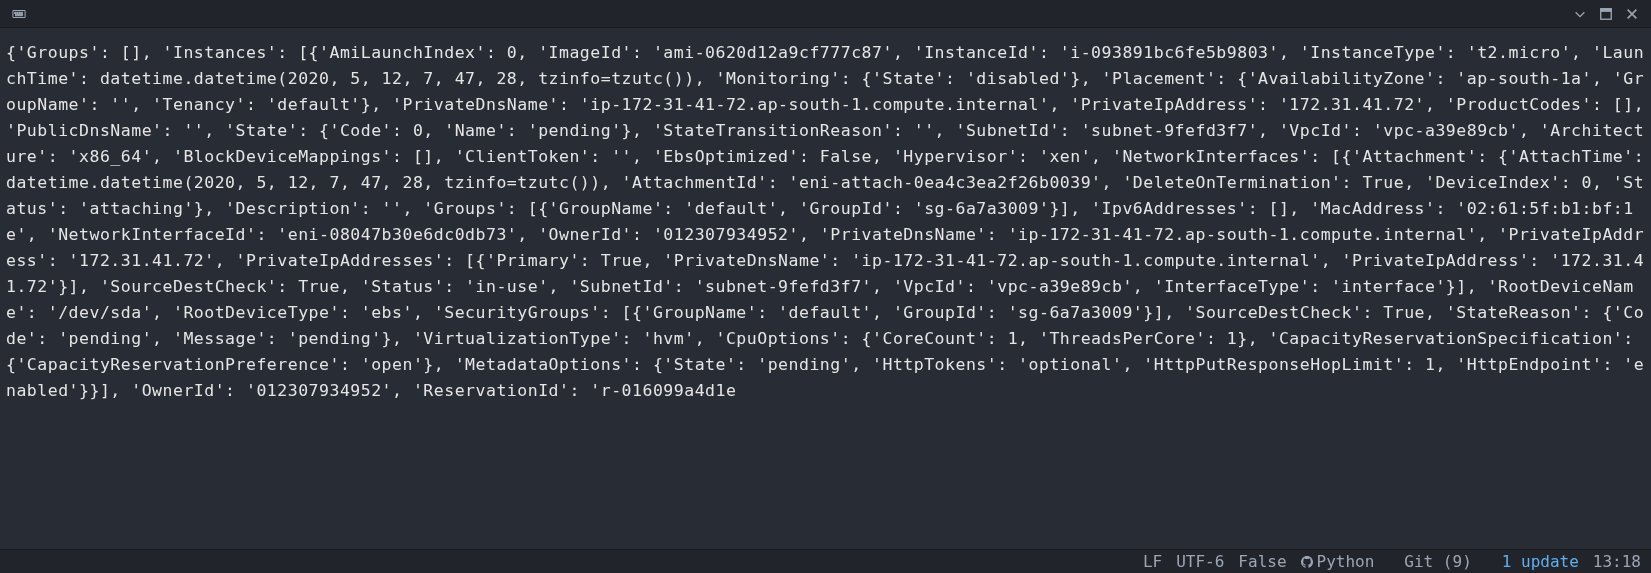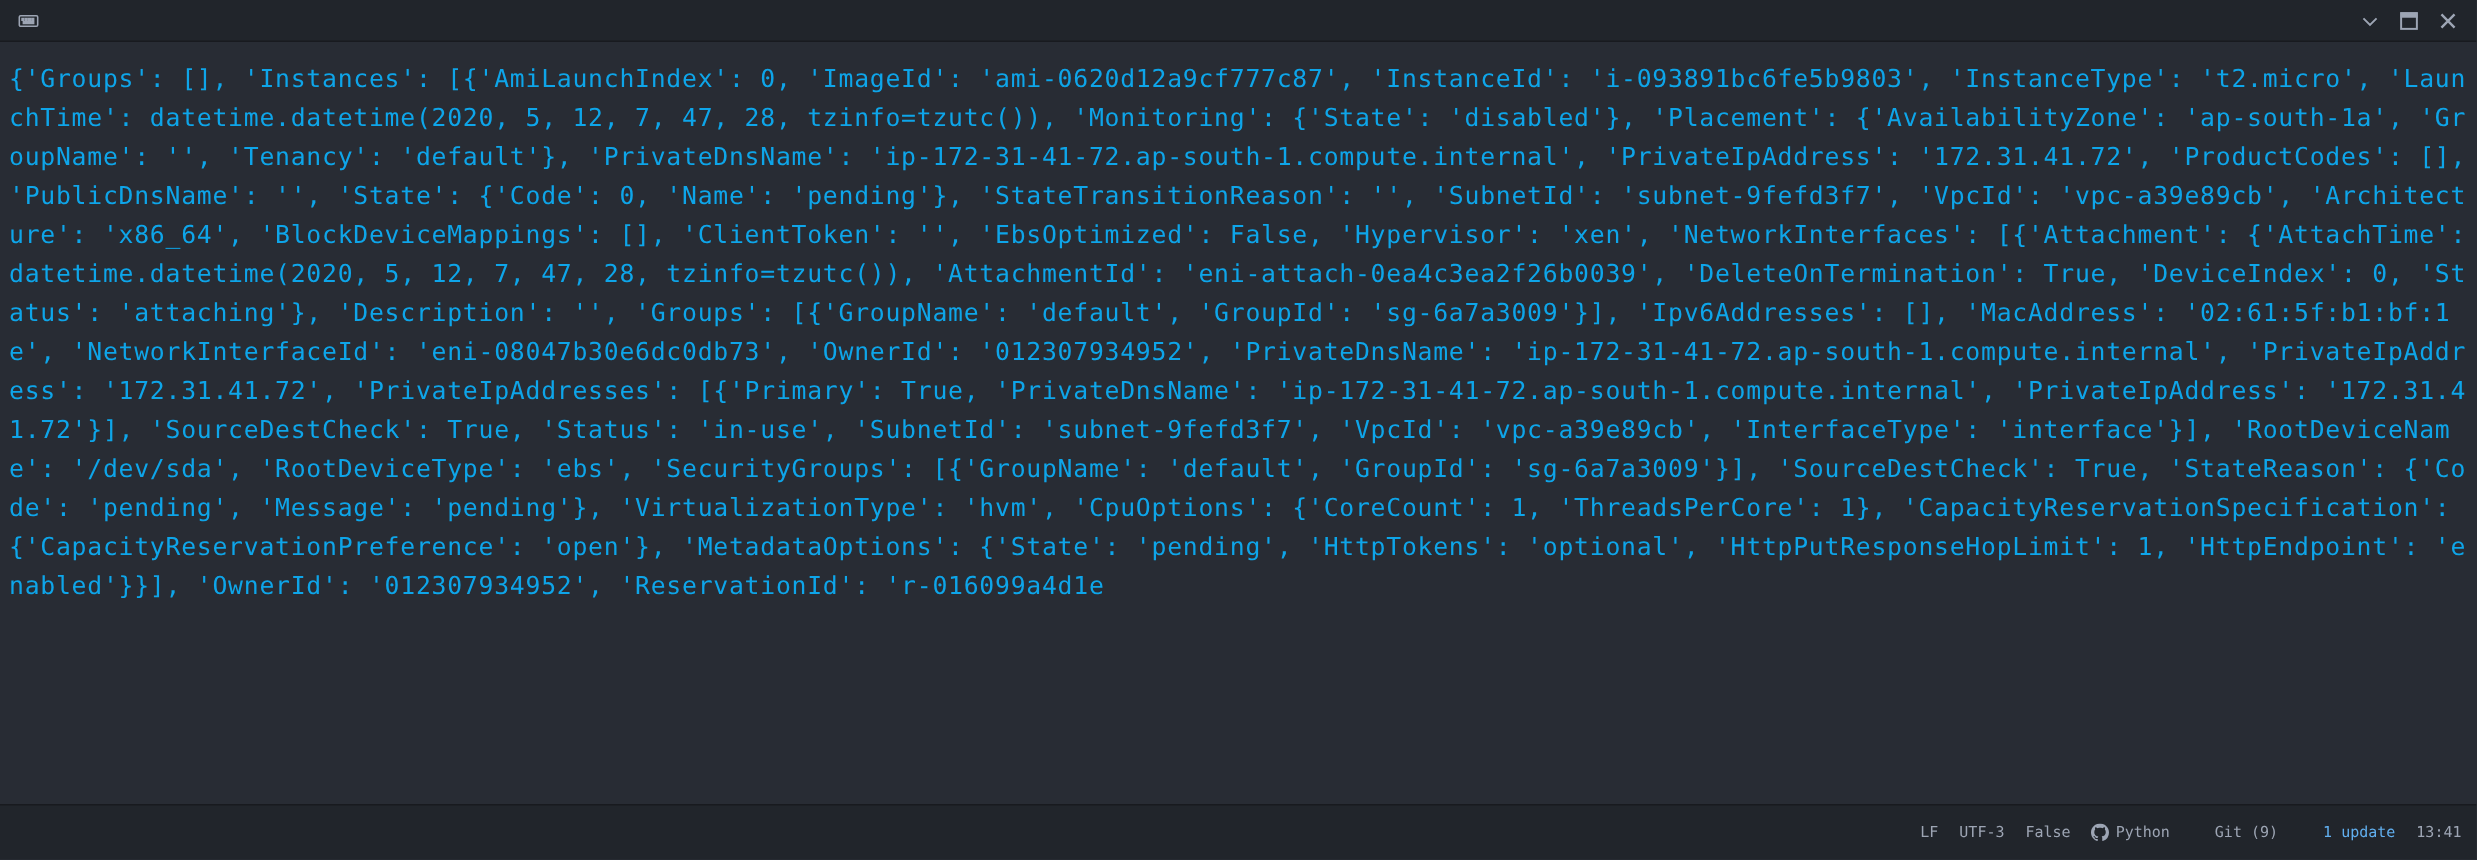--- a/index.html
+++ b/index.html
@@ -42,36 +42,36 @@
     cursor: pointer;
     border-radius: 3px;
   }
   .icon-btn svg { width: 14px; height: 14px; fill: currentColor; stroke: currentColor; }
   .main {
     padding: 12px 6px;
     font-family: 'Monaco', 'Menlo', 'Consolas', monospace;
     font-size: 16.5px;
     line-height: 26px;
     letter-spacing: 0.5px;
-    color: #0ea5e9;
+    color: #e5e5e5;
     word-break: break-all;
     white-space: pre-wrap;
   }
   .statusbar {
     position: absolute;
     bottom: 0;
     left: 0;
     right: 0;
-    height: 37px;
+    height: 24px;
     background: #21252b;
     display: flex;
     align-items: center;
     justify-content: flex-end;
     padding: 0 10px;
-    font-size: 10px;
+    font-size: 16px;
     color: #9da5b4;
     gap: 14px;
     border-top: 1px solid #181a1f;
   }
   .status-item {
     display: flex;
     align-items: center;
     gap: 4px;
     cursor: pointer;
   }
@@ -117,35 +117,35 @@
           <path d="M3 3 L13 13 M13 3 L3 13" stroke-width="1.8"></path>
         </svg>
     </div>
   </div>
 </div>
 
 <div class="main">{'Groups': [], 'Instances': [{'AmiLaunchIndex': 0, 'ImageId': 'ami-0620d12a9cf777c87', 'InstanceId': 'i-093891bc6fe5b9803', 'InstanceType': 't2.micro', 'LaunchTime': datetime.datetime(2020, 5, 12, 7, 47, 28, tzinfo=tzutc()), 'Monitoring': {'State': 'disabled'}, 'Placement': {'AvailabilityZone': 'ap-south-1a', 'GroupName': '', 'Tenancy': 'default'}, 'PrivateDnsName': 'ip-172-31-41-72.ap-south-1.compute.internal', 'PrivateIpAddress': '172.31.41.72', 'ProductCodes': [], 'PublicDnsName': '', 'State': {'Code': 0, 'Name': 'pending'}, 'StateTransitionReason': '', 'SubnetId': 'subnet-9fefd3f7', 'VpcId': 'vpc-a39e89cb', 'Architecture': 'x86_64', 'BlockDeviceMappings': [], 'ClientToken': '', 'EbsOptimized': False, 'Hypervisor': 'xen', 'NetworkInterfaces': [{'Attachment': {'AttachTime': datetime.datetime(2020, 5, 12, 7, 47, 28, tzinfo=tzutc()), 'AttachmentId': 'eni-attach-0ea4c3ea2f26b0039', 'DeleteOnTermination': True, 'DeviceIndex': 0, 'Status': 'attaching'}, 'Description': '', 'Groups': [{'GroupName': 'default', 'GroupId': 'sg-6a7a3009'}], 'Ipv6Addresses': [], 'MacAddress': '02:61:5f:b1:bf:1e', 'NetworkInterfaceId': 'eni-08047b30e6dc0db73', 'OwnerId': '012307934952', 'PrivateDnsName': 'ip-172-31-41-72.ap-south-1.compute.internal', 'PrivateIpAddress': '172.31.41.72', 'PrivateIpAddresses': [{'Primary': True, 'PrivateDnsName': 'ip-172-31-41-72.ap-south-1.compute.internal', 'PrivateIpAddress': '172.31.41.72'}], 'SourceDestCheck': True, 'Status': 'in-use', 'SubnetId': 'subnet-9fefd3f7', 'VpcId': 'vpc-a39e89cb', 'InterfaceType': 'interface'}], 'RootDeviceName': '/dev/sda', 'RootDeviceType': 'ebs', 'SecurityGroups': [{'GroupName': 'default', 'GroupId': 'sg-6a7a3009'}], 'SourceDestCheck': True, 'StateReason': {'Code': 'pending', 'Message': 'pending'}, 'VirtualizationType': 'hvm', 'CpuOptions': {'CoreCount': 1, 'ThreadsPerCore': 1}, 'CapacityReservationSpecification': {'CapacityReservationPreference': 'open'}, 'MetadataOptions': {'State': 'pending', 'HttpTokens': 'optional', 'HttpPutResponseHopLimit': 1, 'HttpEndpoint': 'enabled'}}], 'OwnerId': '012307934952', 'ReservationId': 'r-016099a4d1e</div>
 
 <div class="statusbar">
   <div class="status-item">LF</div>
-  <div class="status-item">UTF-3</div>
+  <div class="status-item">UTF-6</div>
   <div class="status-item">False</div>
   <div class="status-item">
     <svg viewBox="0 0 16 16">
         <path d="M8 0C3.58 0 0 3.58 0 8c0 3.54 2.29 6.53 5.47 7.59.4.07.55-.17.55-.38 0-.19-.01-.82-.01-1.49-2.01.37-2.53-.49-2.69-.94-.09-.23-.48-.94-.82-1.13-.28-.15-.68-.52-.01-.53.63-.01 1.08.58 1.23.82.72 1.21 1.87.87 2.33.66.07-.52.28-.87.51-1.07-1.78-.2-3.64-.89-3.64-3.95 0-.87.31-1.59.82-2.15-.08-.2-.36-1.02.08-2.12 0 0 .67-.21 2.2.82.64-.18 1.32-.27 2-.27.68 0 1.36.09 2 .27 1.53-1.04 2.2-.82 2.2-.82.44 1.1.16 1.92.08 2.12.51.56.82 1.27.82 2.15 0 3.07-1.87 3.75-3.65 3.95.29.25.54.73.54 1.48 0 1.07-.01 1.93-.01 2.2 0 .21.15.46.55.38A8.013 8.013 0 0016 8c0-4.42-3.58-8-8-8z"></path>
       </svg>
     <span>Python</span>
   </div>
   <div class="status-item">
     <svg viewBox="0 0 16 16">
         <path fill="none" stroke-width="1.5" d="M4 2 v12 M4 8 C4 8 8 8 10 6 M4 3 a1.5 1.5 0 1 0 0.001 0 M4 13 a1.5 1.5 0 1 0 0.001 0 M11 4 a1.5 1.5 0 1 0 0.001 0"></path>
       </svg>
     <span>Git (9)</span>
   </div>
   <div class="status-item update-badge">
     <svg viewBox="0 0 16 16">
         <rect x="2" y="4" width="12" height="10" fill="none" stroke-width="1.3"></rect>
         <path d="M2 7 h12 M8 4 v3" stroke-width="1.3"></path>
       </svg>
     <span>1 update</span>
   </div>
-  <div class="status-item">13:41</div>
+  <div class="status-item">13:18</div>
 </div>
 
 </body></html>

